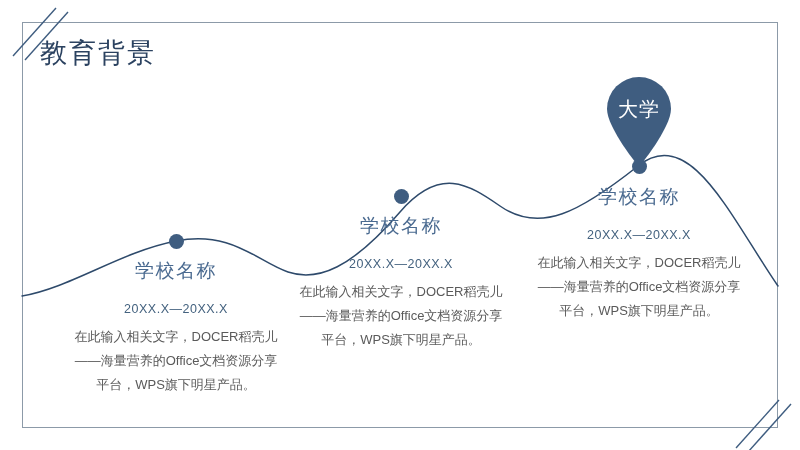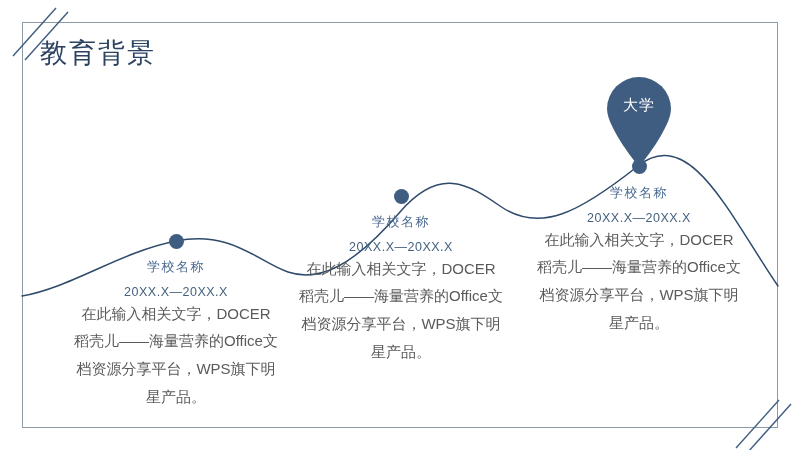--- a/index.html
+++ b/index.html
@@ -69,60 +69,60 @@
     width: 74px;
     height: 96px;
   }
   .pin svg { display: block; }
   .pin-label {
     position: absolute;
     left: 0;
     top: 24px;
     width: 74px;
     text-align: center;
-    font-size: 15px;
+    font-size: 20px;
     letter-spacing: 1px;
     color: #ffffff;
     white-space: nowrap;
   }
 
   .node-dot {
     position: absolute;
     width: 15px;
     height: 15px;
     border-radius: 50%;
     background: #3f5d80;
   }
 
   
   .entry {
     position: absolute;
     width: 216px;
     text-align: center;
   }
   .entry-school {
-    font-size: 13px;
+    font-size: 19px;
     letter-spacing: 1.5px;
     color: #4a6party;
     color: #4a6a90;
     line-height: 1.35;
     white-space: nowrap;
   }
   .entry-date {
     font-size: 12.5px;
     letter-spacing: 0.5px;
     color: #44627f;
-    margin-top: 9px;
+    margin-top: 18px;
     white-space: nowrap;
   }
   .entry-body {
-    font-size: 15px;
+    font-size: 13px;
     line-height: 1.85;
     color: #5a5a5a;
-    margin-top: 1px;
+    margin-top: 9px;
     padding: 0 6px;
   }
 </style>
 </head>
 <body>
 
 <div id="slide">
 
   <div id="frame"></div>
 

